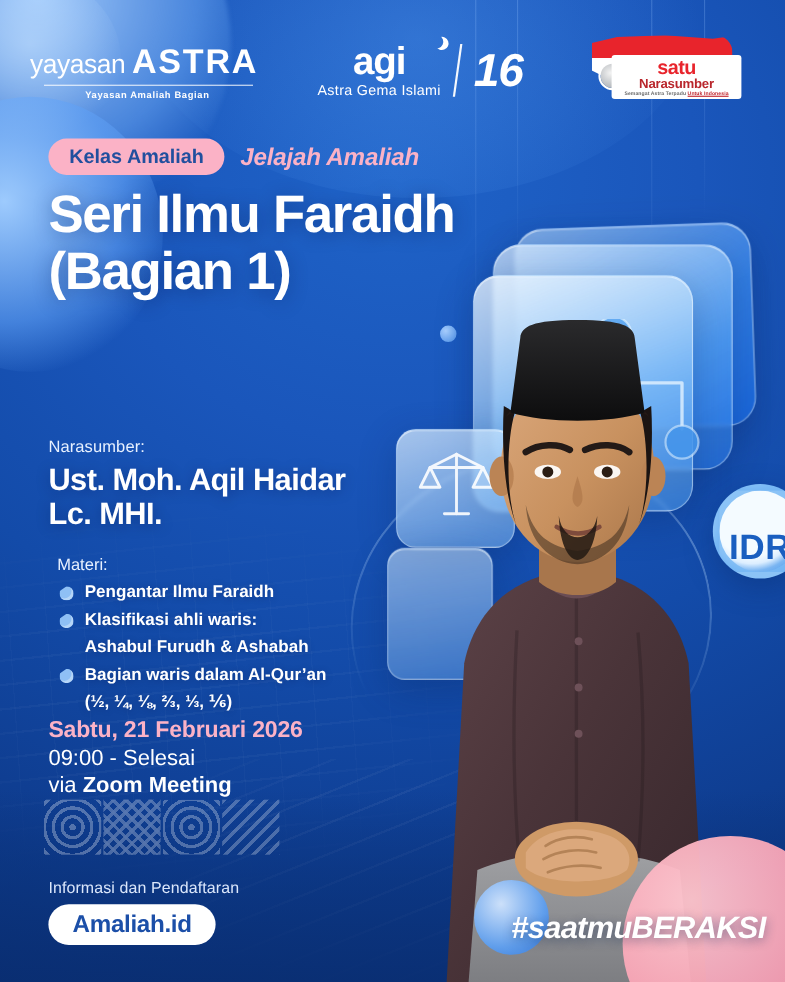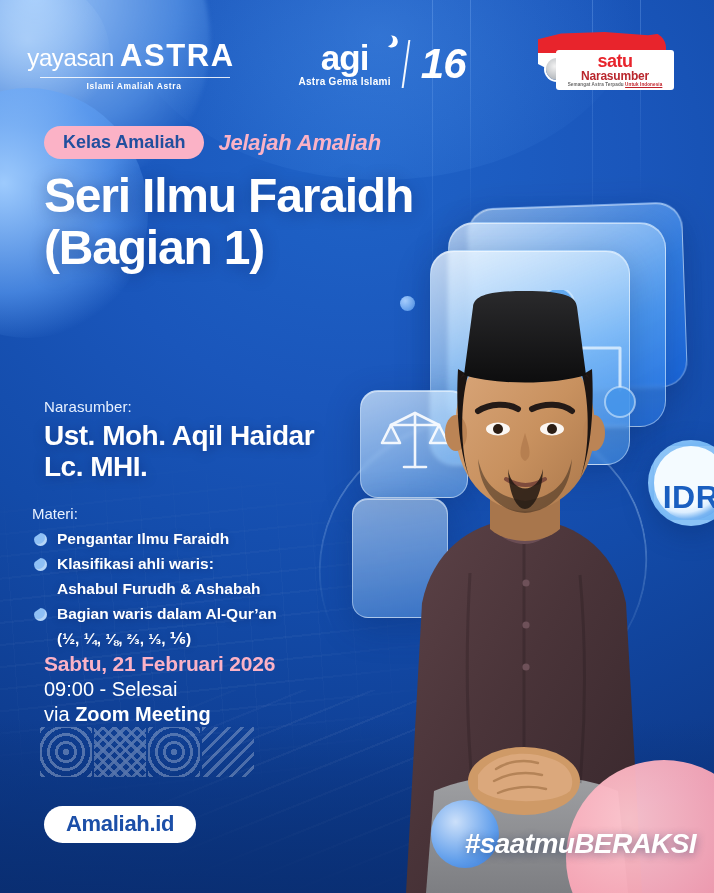--- a/index.html
+++ b/index.html
@@ -180,21 +180,21 @@
   .astra-rule{ height:1px; background:rgba(255,255,255,.85); margin:3px 4px 3px 6px; }
   .astra-sub{ text-align:center; font-size:8.5px; font-weight:700; letter-spacing:.6px; color:#fff; }
 
   .logo-agi{ flex:1 1 auto; display:flex; align-items:center; justify-content:center; gap:14px; }
   .agi-left{ position:relative; text-align:center; color:#fff; }
   .agi-word{ font-size:35px; font-weight:700; letter-spacing:-1px; line-height:.95; }
   .agi-moon{
     position:absolute; right:-2px; top:-7px; width:12px; height:12px; border-radius:50%;
     box-shadow:4px 3px 0 0 #fff; background:transparent; transform:rotate(-20deg);
   }
-  .agi-sub{ font-size:10px; font-weight:700; letter-spacing:.3px; margin-top:1px; }
+  .agi-sub{ font-size:13px; font-weight:400; letter-spacing:.3px; margin-top:1px; }
   .agi-rule{ width:2px; height:48px; background:#fff; opacity:.95; transform:skewX(-8deg); }
   .agi-16{ font-size:42px; font-weight:700; font-style:italic; color:#fff; letter-spacing:-1px; }
 
   .logo-satu{ width:150px; flex:0 0 auto; position:relative; height:60px; }
   .satu-flag{
     position:absolute; left:8px; top:-2px; width:128px; height:40px;
     background:linear-gradient(180deg,#e8242c 0 52%, #ffffff 52% 100%);
     border-radius:4px 16px 8px 4px;
     clip-path:polygon(0% 18%, 18% 4%, 52% 0%, 86% 8%, 100% 2%, 100% 78%, 72% 92%, 36% 86%, 10% 96%, 0% 80%);
   }
@@ -234,21 +234,21 @@
   }
   .title .l2{ display:block; }
 
   .speaker{ position:absolute; left:44px; top:398px; }
   .speaker-label{ color:#e8f1ff; font-size:15px; font-weight:400; letter-spacing:.1px; }
   .speaker-name{
     color:#fff; font-size:28px; font-weight:700; line-height:1.12; margin-top:5px;
     letter-spacing:-.5px; text-shadow:0 2px 12px rgba(6,30,80,.35);
   }
 
-  .materi{ position:absolute; left:32px; top:505px; }
+  .materi{ position:absolute; left:52px; top:505px; }
   .materi-label{ color:#e8f1ff; font-size:15px; font-weight:400; margin-bottom:6px; }
   .materi-list{ list-style:none; }
   .materi-list li{
     position:relative; padding-left:25px; margin-bottom:3px;
     color:#fff; font-size:15.5px; font-weight:700; line-height:1.42;
     text-shadow:0 1px 7px rgba(6,30,80,.30);
   }
   .materi-list li.cont{ padding-left:25px; }
   .bullet{
     position:absolute; left:2px; top:5px; width:13px; height:13px;
@@ -430,21 +430,21 @@
 
   <div class="header">
 
     <div class="logo-astra">
       <div class="astra-row">
         <span class="astra-yaya">yayasan</span>
         <span class="astra-name">ASTRA</span>
         <span class="astra-dot"></span>
       </div>
       <div class="astra-rule"></div>
-      <div class="astra-sub">Islami Amaliah Astra</div>
+      <div class="astra-sub">Yayasan Amaliah Bagian</div>
     </div>
 
     <div class="logo-agi">
       <div class="agi-left">
         <div class="agi-word">agi</div>
         <span class="agi-moon"></span>
         <div class="agi-sub">Astra Gema Islami</div>
       </div>
       <div class="agi-rule"></div>
       <div class="agi-16">16</div>
@@ -505,20 +505,21 @@
       </ul>
     </div>
 
     <div class="when">
       <div class="when-date">Sabtu, 21 Februari 2026</div>
       <div class="when-time">09:00 - Selesai</div>
       <div class="when-via"><span>via </span><b>Zoom Meeting</b></div>
     </div>
 
     <div class="footer">
+      <div class="footer-info">Informasi dan Pendaftaran</div>
       <div class="footer-cta">
         <span class="footer-pill">Amaliah.id</span>
       </div>
     </div>
   </div>
 
   <div class="hashtag">#saatmuBERAKSI</div>
 </div>
 
 </body></html>

